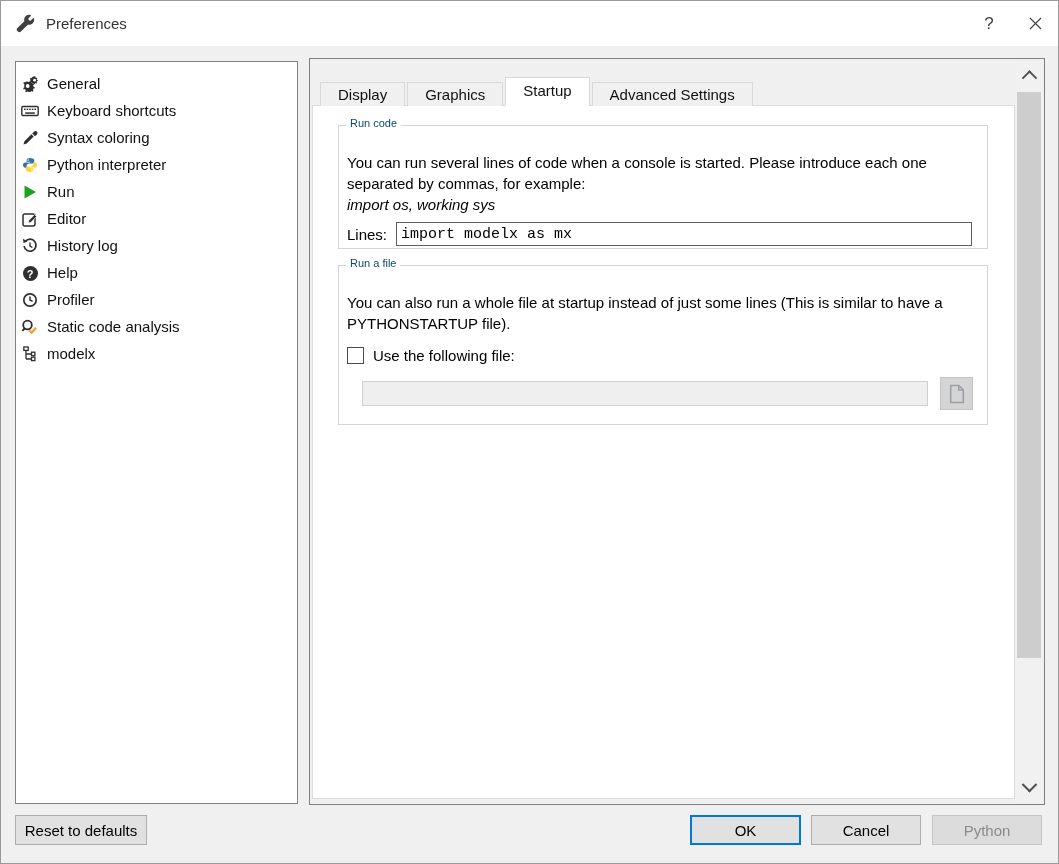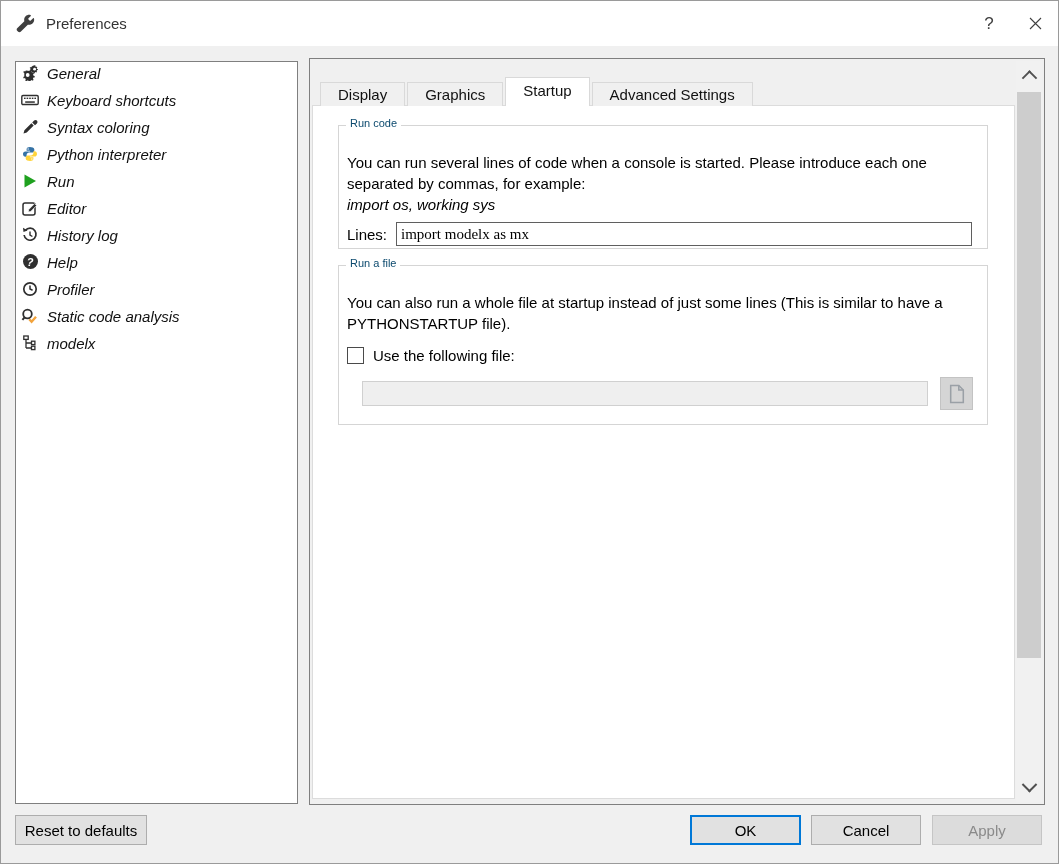--- a/index.html
+++ b/index.html
@@ -10,21 +10,21 @@
   .titlebar{position:absolute;left:0;top:0;width:100%;height:45px;background:#ffffff;
             display:flex;align-items:center;}
   .title-icon{margin-left:14px;display:flex;align-items:center;}
   .title-text{margin-left:11px;font-size:15px;color:#333;}
   .titlebar-buttons{margin-left:auto;display:flex;height:100%;}
   .tb-btn{width:46px;height:100%;display:flex;align-items:center;justify-content:center;
           font-size:17px;color:#404040;cursor:default;}
   
   .sidebar{position:absolute;left:14px;top:60px;width:283px;height:743px;background:#fff;
            border:1px solid #7f7f7f;box-sizing:border-box;padding-top:3px;}
-  .side-item{height:27px;display:flex;align-items:flex-start;font-size:15px;color:#111;font-style:italic;}
+  .side-item{height:27px;display:flex;align-items:flex-end;font-size:15px;color:#111;}
   .side-item.selected{background:#cfcfcf;}
   .side-icon{width:20px;display:flex;align-items:center;justify-content:center;
              margin-left:4px;margin-right:7px;flex:0 0 20px;}
   .ip-badge{display:inline-flex;width:19px;height:15px;background:#2d2d2d;color:#fff;
             border-radius:3px;font-size:9px;font-weight:bold;align-items:center;justify-content:center;}
   .circle-badge{display:inline-flex;width:15px;height:15px;background:#2f2f2f;color:#fff;
             border-radius:50%;font-size:11px;font-weight:bold;align-items:center;justify-content:center;}
   
   .panel{position:absolute;left:308px;top:57px;width:736px;height:747px;background:#f0f0f0;
          border:1px solid #7f7f7f;box-sizing:border-box;}
@@ -37,21 +37,21 @@
   
   .groupbox{position:absolute;border:1px solid #d5d5d5;box-sizing:border-box;background:#fff;}
   .gb-runcode{left:25px;top:19px;width:650px;height:124px;}
   .gb-runfile{left:25px;top:159px;width:650px;height:160px;}
   .gb-title{position:absolute;top:-9px;left:7px;background:#fff;padding:0 4px;font-size:11px;color:#0c4a6e;}
   .gb-desc{margin:26px 8px 0 8px;font-size:15px;line-height:21px;color:#000;}
   .gb-example{display:block;font-style:italic;}
   .lines-row{display:flex;align-items:center;margin:7px 8px 0 8px;}
   .lines-label{font-size:15px;color:#000;margin-right:9px;}
   .lines-input{width:566px;height:22px;border:1px solid #5f5f5f;font-size:15px;
-               padding:0 4px;font-family:Liberation Serif, serif;color:#000;background:#fff;}
+               padding:0 4px;font-family:Liberation Mono, monospace;color:#000;background:#fff;}
   .check-row{display:flex;align-items:center;margin:13px 8px 0 8px;}
   .checkbox{width:15px;height:15px;border:1px solid #4a4a4a;background:#fff;margin-right:9px;flex:0 0 15px;}
   .check-label{font-size:15px;color:#000;}
   .file-row{display:flex;align-items:center;margin:13px 8px 0 23px;}
   .file-input{width:556px;height:23px;border:1px solid #d0d0d0;background:#efefef;
               font-size:15px;padding:0 4px;}
   .file-btn{width:33px;height:33px;margin-left:12px;background:#d5d5d5;border:1px solid #c3c3c3;
             display:flex;align-items:center;justify-content:center;box-sizing:border-box;}
   
   .scrollbar{position:absolute;right:2px;top:2px;width:26px;height:741px;background:#f1f1f1;}
@@ -260,15 +260,15 @@
       <div class="sb-thumb"></div>
       <div class="sb-btn sb-down">
         <span class="chev chev-down"></span>
       </div>
     </div>
   </div>
 
   <div class="btn btn-reset">Reset to defaults</div>
   <div class="btn btn-ok">OK</div>
   <div class="btn btn-cancel">Cancel</div>
-  <div class="btn btn-apply">Apply</div>
+  <div class="btn btn-apply">Python</div>
 
 </div>
 
 </body></html>

